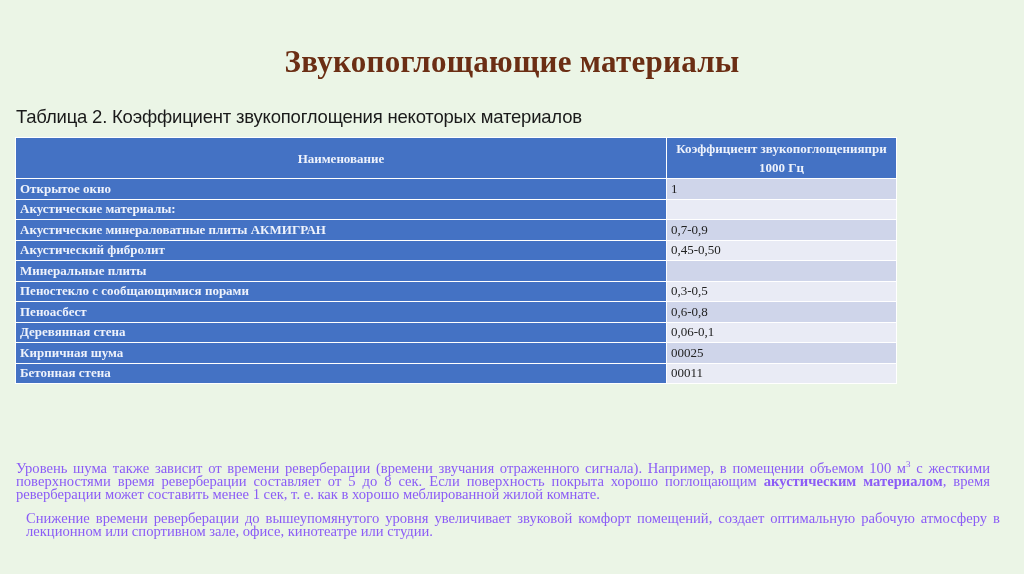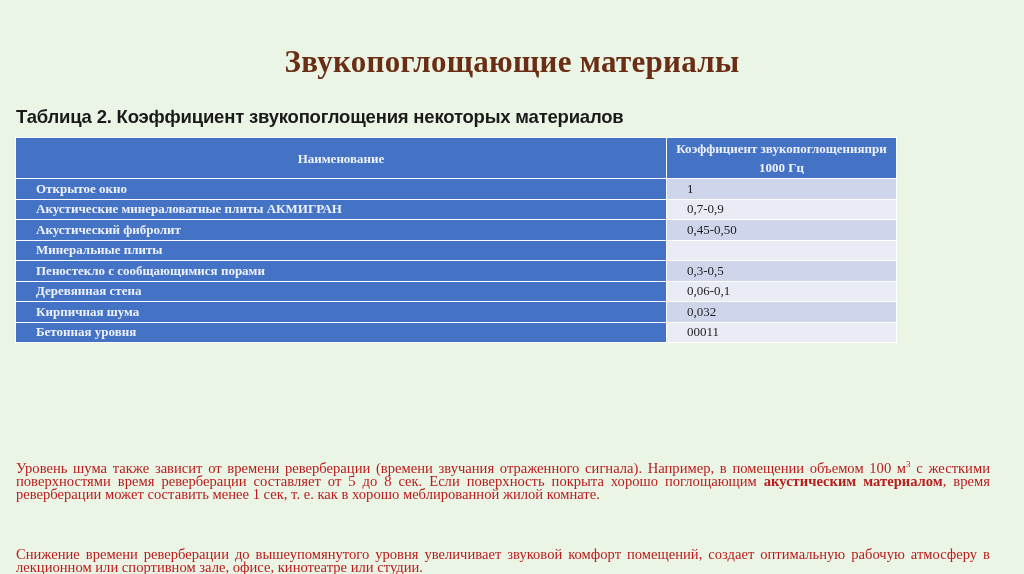--- a/index.html
+++ b/index.html
@@ -24,21 +24,21 @@
       font-weight: bold;
       font-size: 31px;
       color: #6b2e14;
       letter-spacing: 0.3px;
     }
     .table-caption {
       position: absolute;
       left: 16px;
       top: 106px;
       font-family: "Liberation Sans", "DejaVu Sans", sans-serif;
-      font-weight: bold;
+      font-weight: normal;
       font-size: 18.5px;
       color: #1a1a1a;
       letter-spacing: -0.2px;
       text-align: center;
     }
     table.data-table {
       position: absolute;
       left: 15px;
       top: 137px;
       width: 881px;
@@ -54,21 +54,21 @@
       font-weight: bold;
       font-size: 13px;
       height: 40px;
       padding: 0 4px;
       border: 1.5px solid #ffffff;
       text-align: center;
       line-height: 19px;
     }
     table.data-table td {
       height: 19.5px;
-      padding: 0 20px;
+      padding: 0 4px;
       border: 1.5px solid #ffffff;
       font-family: "Liberation Serif", serif;
       font-size: 13px;
       line-height: 18px;
       white-space: nowrap;
       overflow: hidden;
     }
     table.data-table td.name {
       background: #4472c4;
       color: #eef2fb;
@@ -80,27 +80,27 @@
     table.data-table tr:nth-child(odd) td.val { background: #cfd5ea; }
     table.data-table tr:nth-child(even) td.val { background: #e9ebf5; }
 
     .paragraph {
       position: absolute;
       left: 16px;
       width: 974px;
       font-family: "Liberation Serif", serif;
       font-size: 14.6px;
       line-height: 13px;
-      color: #b91c1c;
+      color: #8b5cf6;
       text-align: justify;
       text-align-last: left;
       margin: 0;
     }
     .p1 { top: 462px; }
-    .p2 { top: 548px; }
+    .p2 { top: 512px; margin-left: 10px; }
     .paragraph sup { font-size: 9px; line-height: 0; }
     .paragraph b { font-weight: bold; }
   </style>
 </head>
 <body>
 
 <div class="slide-title">Звукопоглощающие материалы</div>
 <div class="table-caption">Таблица 2. Коэффициент звукопоглощения некоторых материалов</div>
 
 <table class="data-table">
@@ -113,45 +113,53 @@
       <th>Наименование</th>
       <th>Коэффициент звукопоглощенияпри 1000 Гц</th>
     </tr>
   </thead>
   <tbody>
     <tr>
         <td class="name">Открытое окно</td>
         <td class="val">1</td>
       </tr>
     <tr>
+        <td class="name">Акустические материалы:</td>
+        <td class="val"></td>
+      </tr>
+    <tr>
         <td class="name">Акустические минераловатные плиты АКМИГРАН</td>
         <td class="val">0,7-0,9</td>
       </tr>
     <tr>
         <td class="name">Акустический фибролит</td>
         <td class="val">0,45-0,50</td>
       </tr>
     <tr>
         <td class="name">Минеральные плиты</td>
         <td class="val"></td>
       </tr>
     <tr>
         <td class="name">Пеностекло с сообщающимися порами</td>
         <td class="val">0,3-0,5</td>
       </tr>
     <tr>
+        <td class="name">Пеноасбест</td>
+        <td class="val">0,6-0,8</td>
+      </tr>
+    <tr>
         <td class="name">Деревянная стена</td>
         <td class="val">0,06-0,1</td>
       </tr>
     <tr>
         <td class="name">Кирпичная шума</td>
-        <td class="val">0,032</td>
+        <td class="val">00025</td>
       </tr>
     <tr>
-        <td class="name">Бетонная уровня</td>
+        <td class="name">Бетонная стена</td>
         <td class="val">00011</td>
       </tr>
   </tbody>
 </table>
 
 <p class="paragraph p1"><span>Уровень шума также зависит от времени реверберации (времени звучания отраженного сигнала). Например, в помещении объемом 100 м</span><sup>3</sup><span> с жесткими поверхностями время реверберации составляет от 5 до 8 сек. Если поверхность покрыта хорошо поглощающим </span><b>акустическим материалом</b><span>, время реверберации может составить менее 1 сек, т. е. как в хорошо меблированной жилой комнате.</span></p>
 
 <p class="paragraph p2">Снижение времени реверберации до вышеупомянутого уровня увеличивает звуковой комфорт помещений, создает оптимальную рабочую атмосферу в лекционном или спортивном зале, офисе, кинотеатре или студии.</p>
 
 </body></html>

